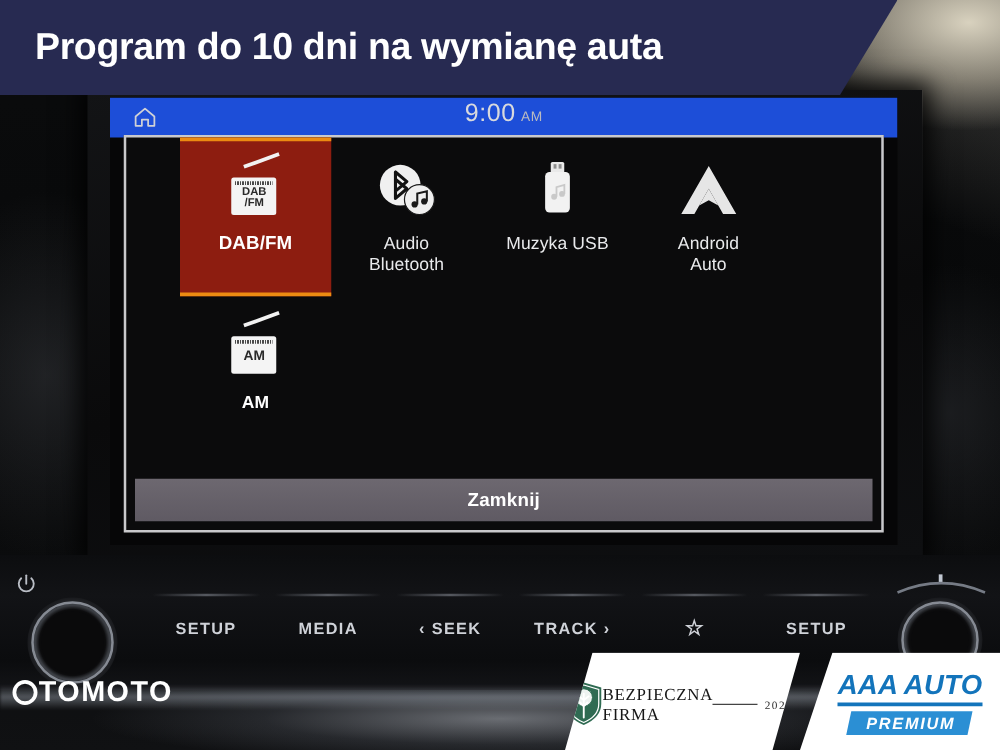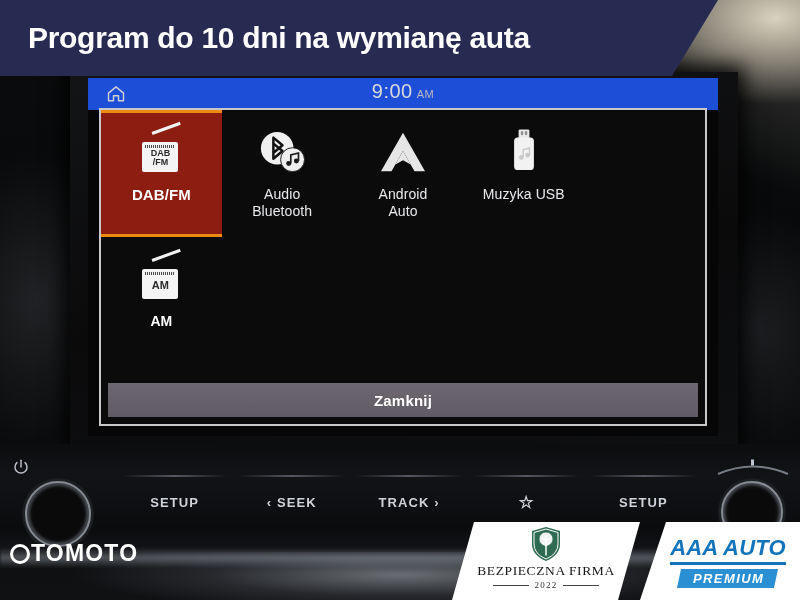--- a/index.html
+++ b/index.html
@@ -115,20 +115,21 @@
     border: 2px solid #c9c9cc;
     background: #0b0b0c;
     box-sizing: border-box;
   }
   .grid {
     position: absolute;
     left: 0; top: 0;
     width: 600px;
     display: flex;
     flex-wrap: wrap;
+    padding-left: 43px;
   }
   .tile {
     width: 120.8px;
     height: 127px;
     box-sizing: border-box;
     display: flex;
     flex-direction: column;
     align-items: center;
     justify-content: flex-start;
     padding-top: 16px;
@@ -300,21 +301,21 @@
     margin-right: 1px;
     box-sizing: border-box;
   }
   .badge-safe {
     position: absolute;
     left: 452px; top: 522px;
     width: 188px; height: 78px;
     background: #ffffff;
     clip-path: polygon(22px 0, 188px 0, 166px 78px, 0 78px);
     display: flex;
-    flex-direction: column;
+    flex-direction: row;
     align-items: center;
     justify-content: flex-start;
     padding-top: 4px;
     box-sizing: border-box;
   }
   .shield {
     width: 30px; height: 36px;
     position: relative;
   }
   .badge-safe-name {
@@ -427,44 +428,44 @@
               <circle cx="41" cy="33.5" r="2.6" fill="#1a1a1a"></circle>
               <path d="M35.2 36 L35.2 27 L43.2 25 L43.2 33.5" fill="none" stroke="#1a1a1a" stroke-width="1.7"></path>
             </svg>
           </div>
           <div class="tile-label">Audio
 Bluetooth</div>
         </div>
 
         <div class="tile">
           <div class="tile-icon">
-            <svg viewBox="0 0 52 46" width="50" height="44">
-              <path d="M26 3 L49 43 L38 43 L26 22 L14 43 L3 43 Z" fill="#e6e6e6"></path>
-              <path d="M26 22 L34 36 L26 31.5 L18 36 Z" fill="#e6e6e6"></path>
-            </svg>
-          </div>
-          <div class="tile-label">Android
-Auto</div>
-        </div>
-
-        <div class="tile">
-          <div class="tile-icon">
             <svg viewBox="0 0 40 52" width="36" height="48">
               <rect x="14" y="1" width="12" height="10" rx="1.5" fill="#e9e9e9"></rect>
               <rect x="16.5" y="3" width="2.6" height="4" fill="#8e8e8e"></rect>
               <rect x="21" y="3" width="2.6" height="4" fill="#8e8e8e"></rect>
               <rect x="9" y="10" width="22" height="36" rx="4" fill="#f2f2f2"></rect>
               <circle cx="17" cy="32" r="2.6" fill="#c9c9c9"></circle>
               <circle cx="24" cy="29.5" r="2.6" fill="#c9c9c9"></circle>
               <path d="M19.1 32 L19.1 23.5 L26.1 21.5 L26.1 29.5" fill="none" stroke="#c9c9c9" stroke-width="1.6"></path>
             </svg>
           </div>
           <div class="tile-label">Muzyka USB</div>
         </div>
 
+        <div class="tile">
+          <div class="tile-icon">
+            <svg viewBox="0 0 52 46" width="50" height="44">
+              <path d="M26 3 L49 43 L38 43 L26 22 L14 43 L3 43 Z" fill="#e6e6e6"></path>
+              <path d="M26 22 L34 36 L26 31.5 L18 36 Z" fill="#e6e6e6"></path>
+            </svg>
+          </div>
+          <div class="tile-label">Android
+Auto</div>
+        </div>
+
 
         <div class="tile">
           <div class="tile-icon">
             <div class="radio-glyph">
               <div class="antenna"></div>
               <div class="body"></div>
               <div class="speaker"></div>
               <div class="txt single">AM</div>
             </div>
           </div>
@@ -474,20 +475,21 @@
       </div>
 
       <div class="closebar">
         <span>Zamknij</span>
       </div>
     </div>
   </div>
 
   <div class="hwrow">
     <div class="hwbtn">SETUP</div>
+    <div class="hwbtn">MEDIA</div>
     <div class="hwbtn">‹ SEEK</div>
     <div class="hwbtn">TRACK ›</div>
     <div class="hwbtn star-glyph">☆</div>
     <div class="hwbtn">SETUP</div>
   </div>
 
   <span class="power-icon">
     <svg viewBox="0 0 24 24" width="18" height="18">
       <path d="M12 3 L12 12" stroke="#b9bdc5" stroke-width="2" stroke-linecap="round" fill="none"></path>
       <path d="M6.6 6.2 A8 8 0 1 0 17.4 6.2" stroke="#b9bdc5" stroke-width="2" fill="none" stroke-linecap="round"></path>

